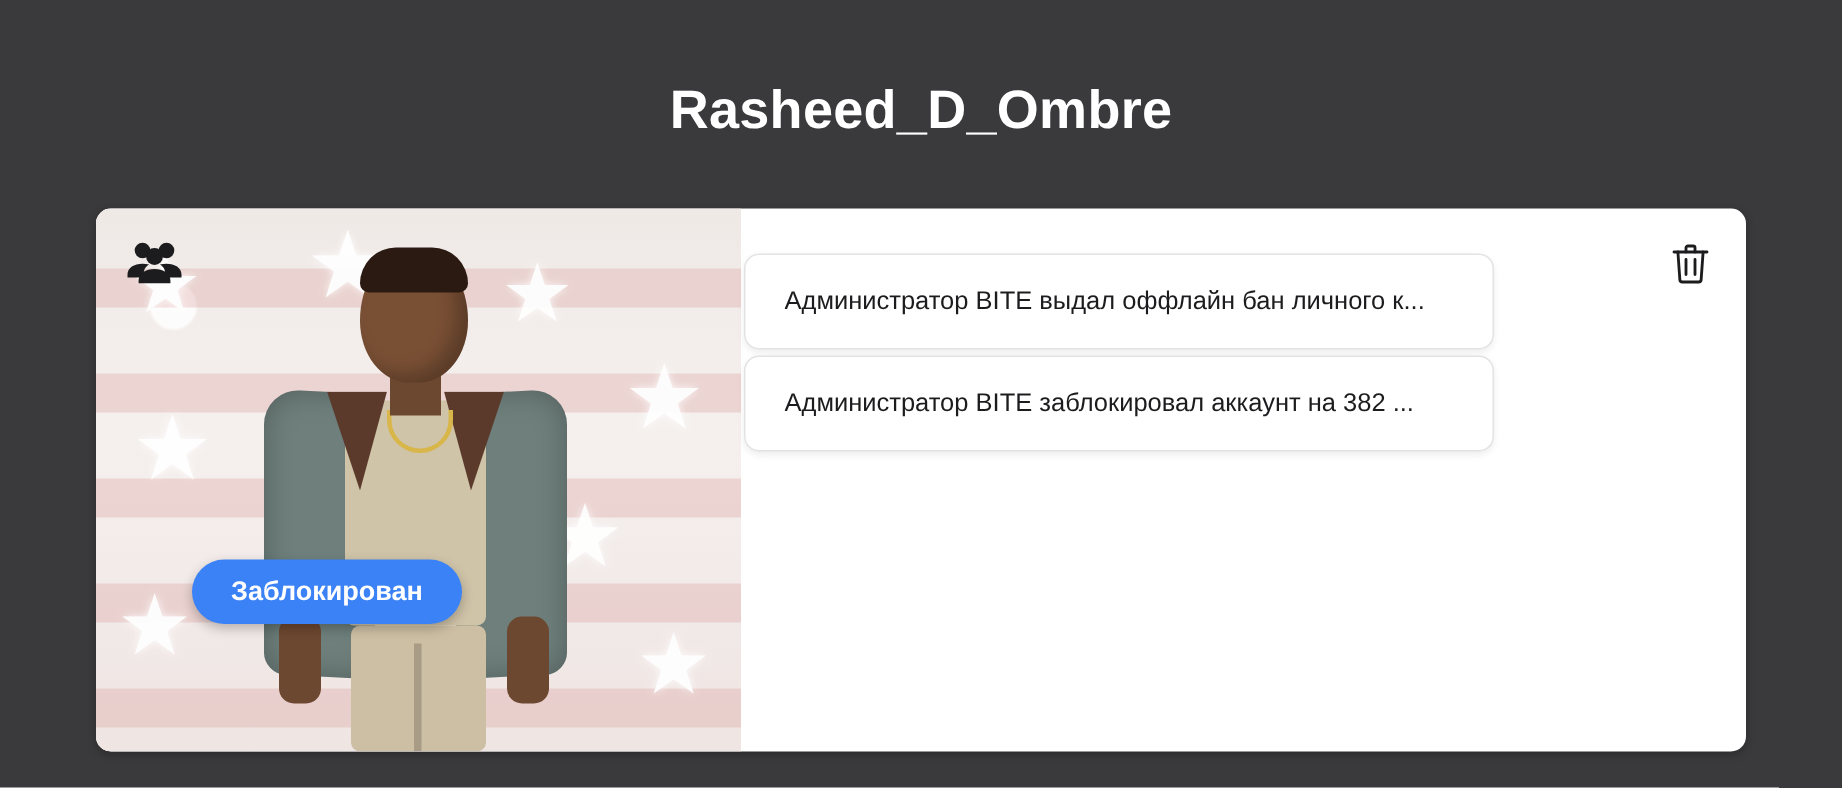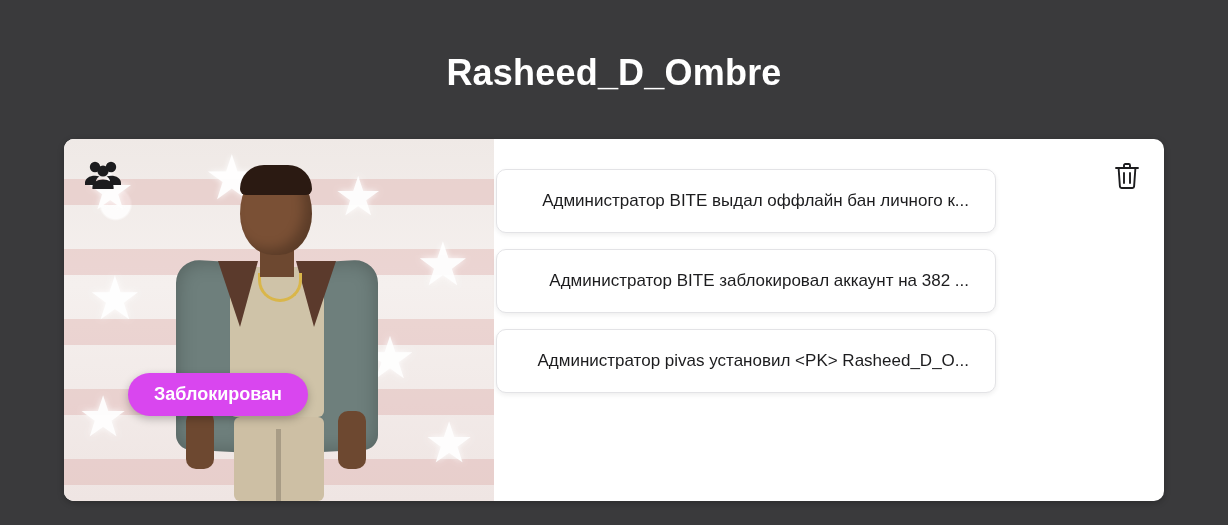--- a/index.html
+++ b/index.html
@@ -178,21 +178,21 @@
     height: 58px;
     background: #6d4830;
     border-radius: 10px;
   }
   .char .arm-l { left: 34px; }
   .char .arm-r { left: 186px; }
   .status-badge {
     position: absolute;
     left: 64px;
     top: 234px;
-    background: #d946ef;
+    background: #3b82f6;
     color: #ffffff;
     font-size: 18px;
     font-weight: bold;
     padding: 11px 26px;
     border-radius: 24px;
     box-shadow: 0 3px 8px rgba(0,0,0,0.25);
     white-space: nowrap;
   }
   .people-icon {
     position: absolute;
@@ -211,22 +211,21 @@
     color: #1c1c1e;
     cursor: pointer;
   }
   .log-list {
     position: absolute;
     left: 432px;
     top: 30px;
     width: 500px;
     display: flex;
     flex-direction: column;
-    gap: 16px;
-    text-align: right;
+    gap: 4px;
   }
   .log-item {
     height: 64px;
     background: #ffffff;
     border: 1px solid #e3e3e6;
     border-radius: 10px;
     box-shadow: 0 2px 5px rgba(0,0,0,0.07);
     display: flex;
     align-items: center;
     padding: 0 26px;
@@ -312,19 +311,16 @@
       </svg>
     </div>
 
     <div class="log-list">
       <div class="log-item">
         <span>Администратор BITE выдал оффлайн бан личного к...</span>
       </div>
       <div class="log-item">
         <span>Администратор BITE заблокировал аккаунт на 382 ...</span>
       </div>
-      <div class="log-item">
-        <span>Администратор pivas установил &lt;PK&gt; Rasheed_D_O...</span>
-      </div>
     </div>
 
   </div>
 </div>
 
 </body></html>

